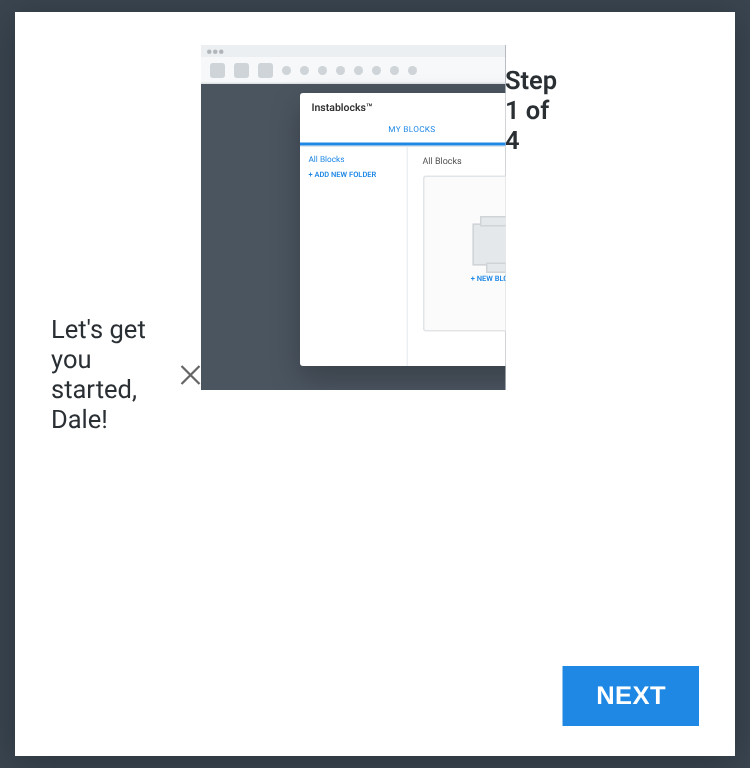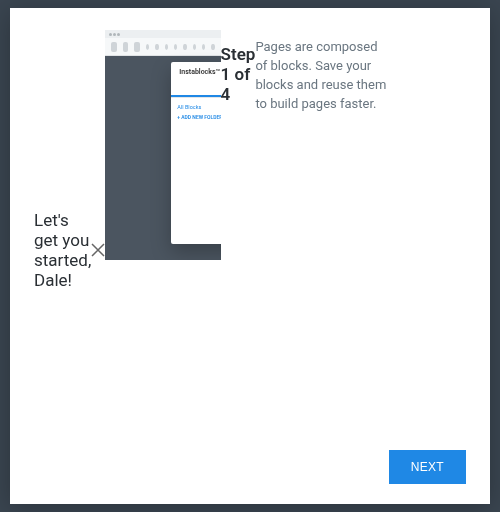--- a/index.html
+++ b/index.html
@@ -74,21 +74,21 @@
   .mini-r{width:18px; background:#fff; border:1px solid #dcdfe1;}
   .insert-btn{ position:absolute; bottom:6px; left:50%; transform:translateX(-60%); background:#edf0f2; font-size:4.5px; padding:3px 8px; color:#444; letter-spacing:0.2px;}
   .cursor{ position:absolute; bottom:-1px; left:50%; font-size:7px; color:#222;}
   .dots3{ position:absolute; right:4px; bottom:8px; font-size:7px; color:#777; letter-spacing:1px;}
 
   .step-label{ font-size:17px; font-weight:600; color:#2a2f34; margin-top:14px;}
   .step-desc{ font-size:13px; color:#6a7680; line-height:1.45; margin-top:8px;}
   .footer{ margin-top:auto; display:flex; justify-content:flex-end; }
   .next-btn{
     background:#1f88e5; color:#fff;
-    font-size:12px; font-weight:400;
+    font-size:17px; font-weight:700;
     padding:10px 22px;
     border:none; cursor:pointer;
     letter-spacing:0.3px;
   }
 </style>
 </head>
 <body>
 
 <div class="modal">
   <div class="modal-header">
@@ -159,18 +159,17 @@
               <span class="cursor">↖</span>
               <span class="dots3">⋯</span>
             </div>
           </div>
         </div>
       </div>
     </div>
   </div>
 
   <div class="step-label">Step 1 of 4</div>
-  <div class="step-desc">Pages are composed of blocks. Save your blocks and reuse them to build pages faster.</div>
 
   <div class="footer">
     <button class="next-btn">NEXT</button>
   </div>
 </div>
 
 </body></html>

